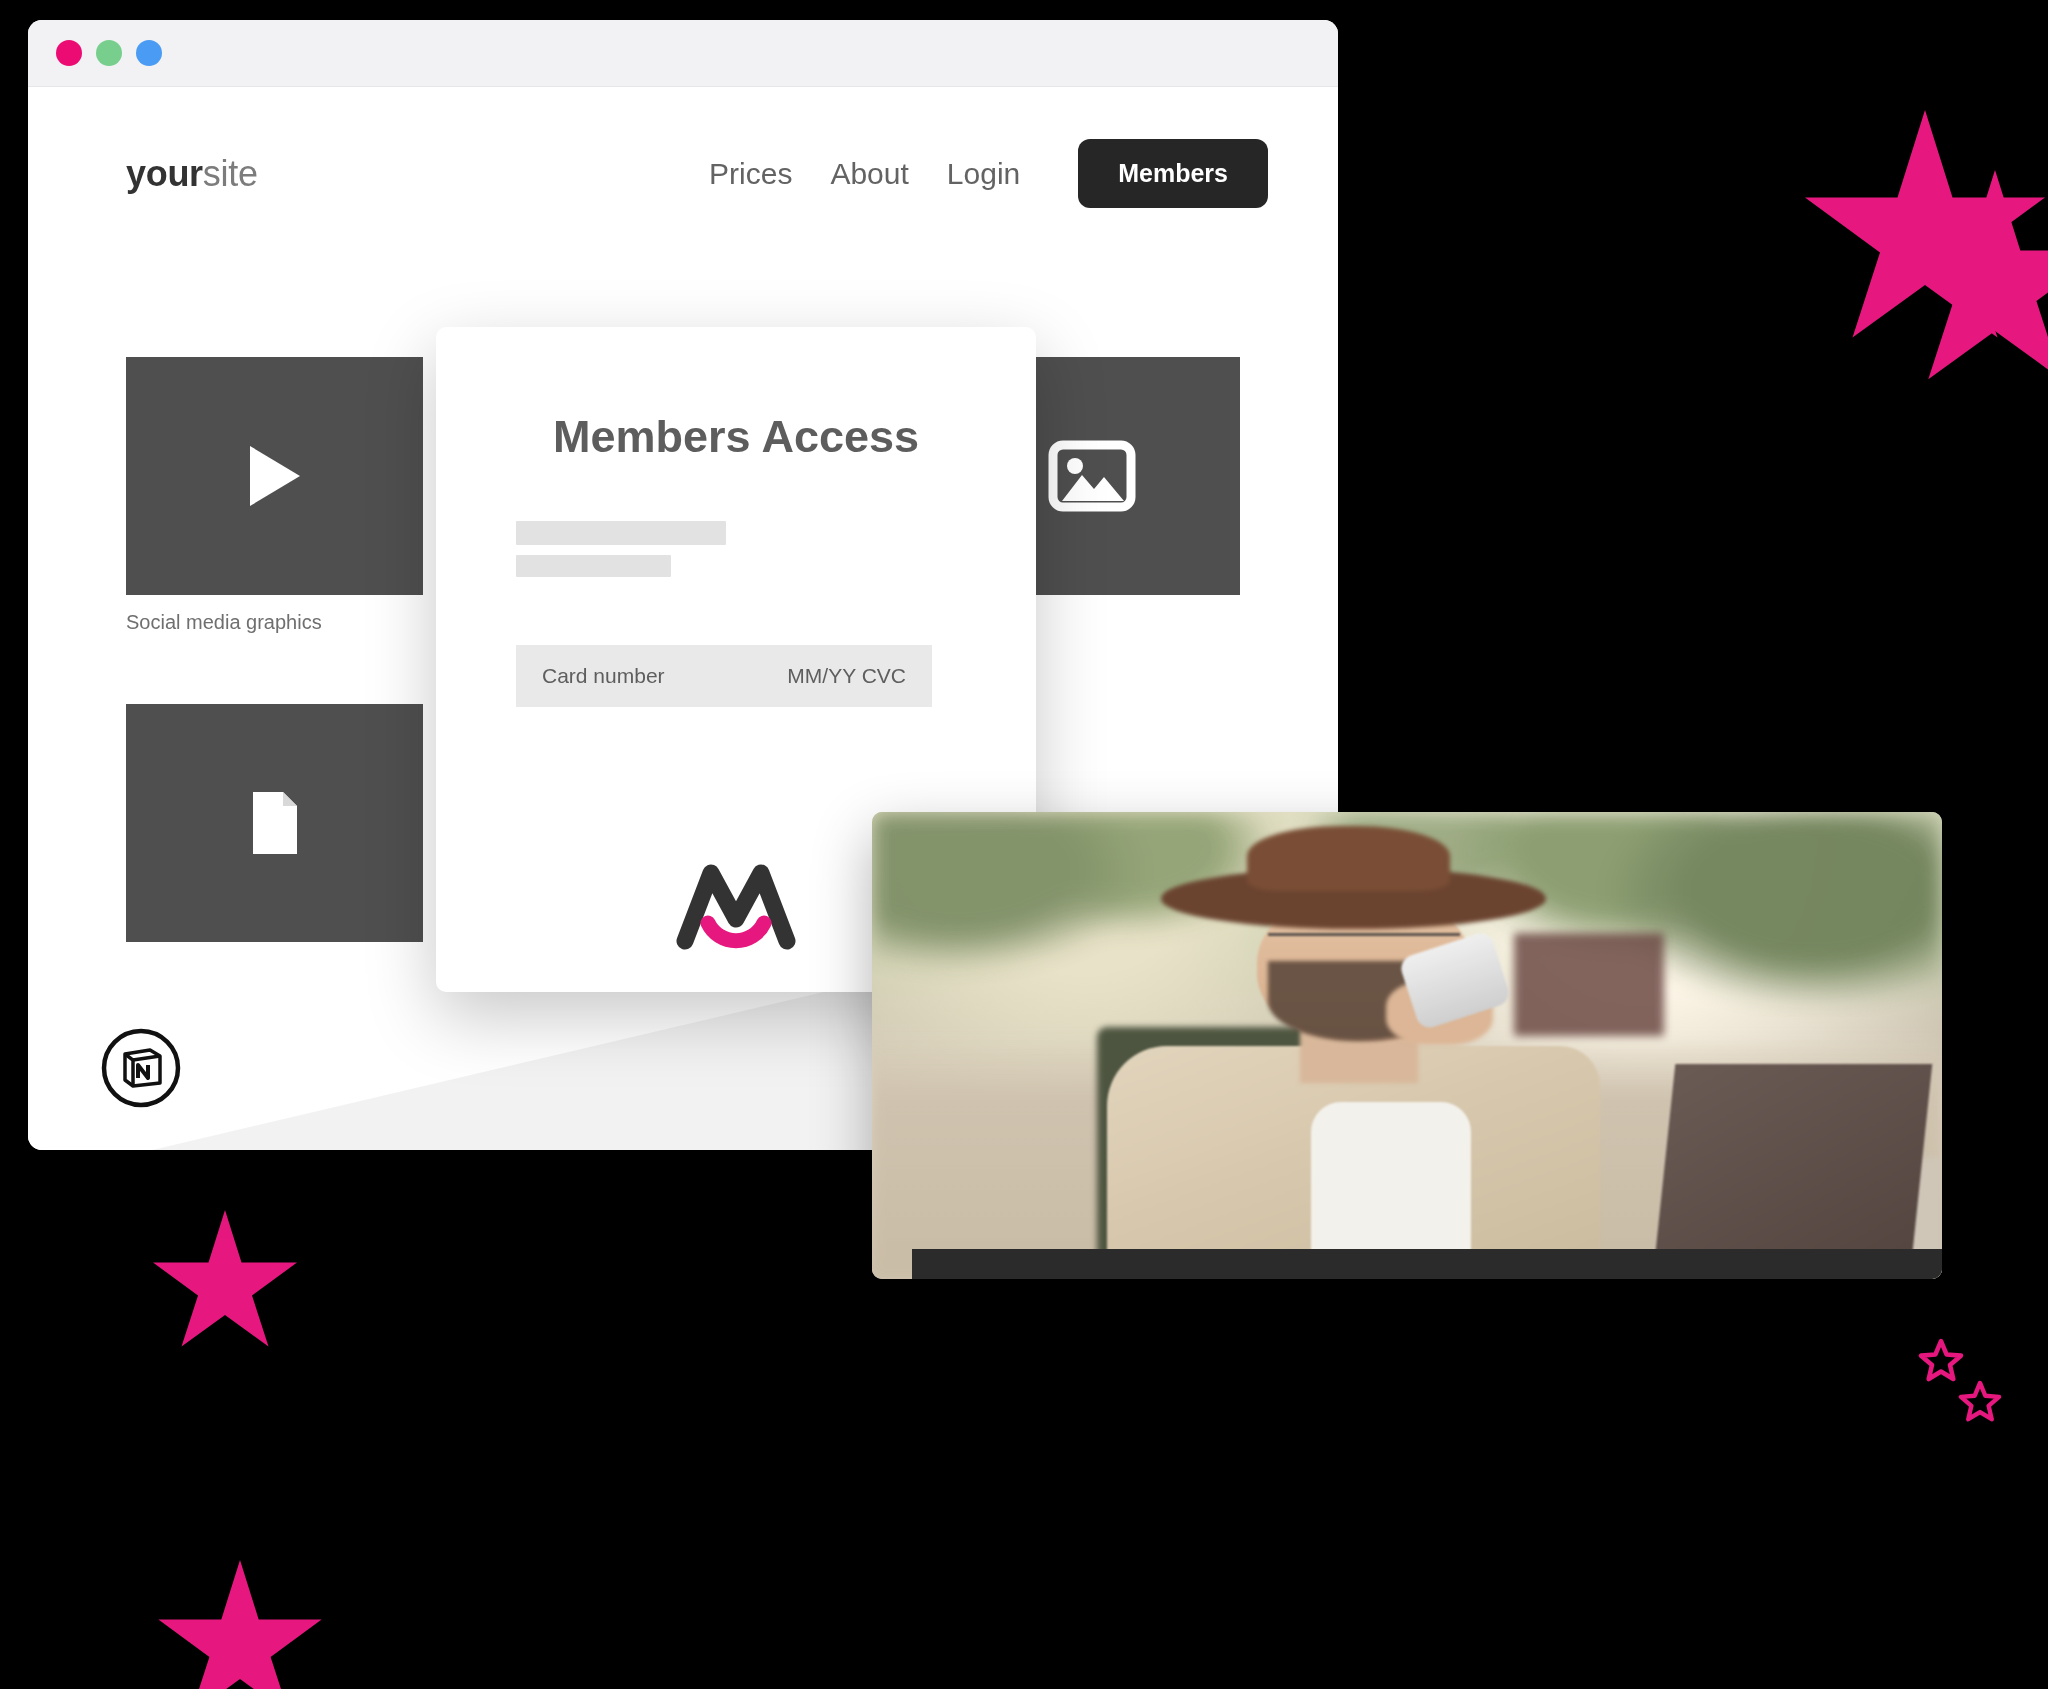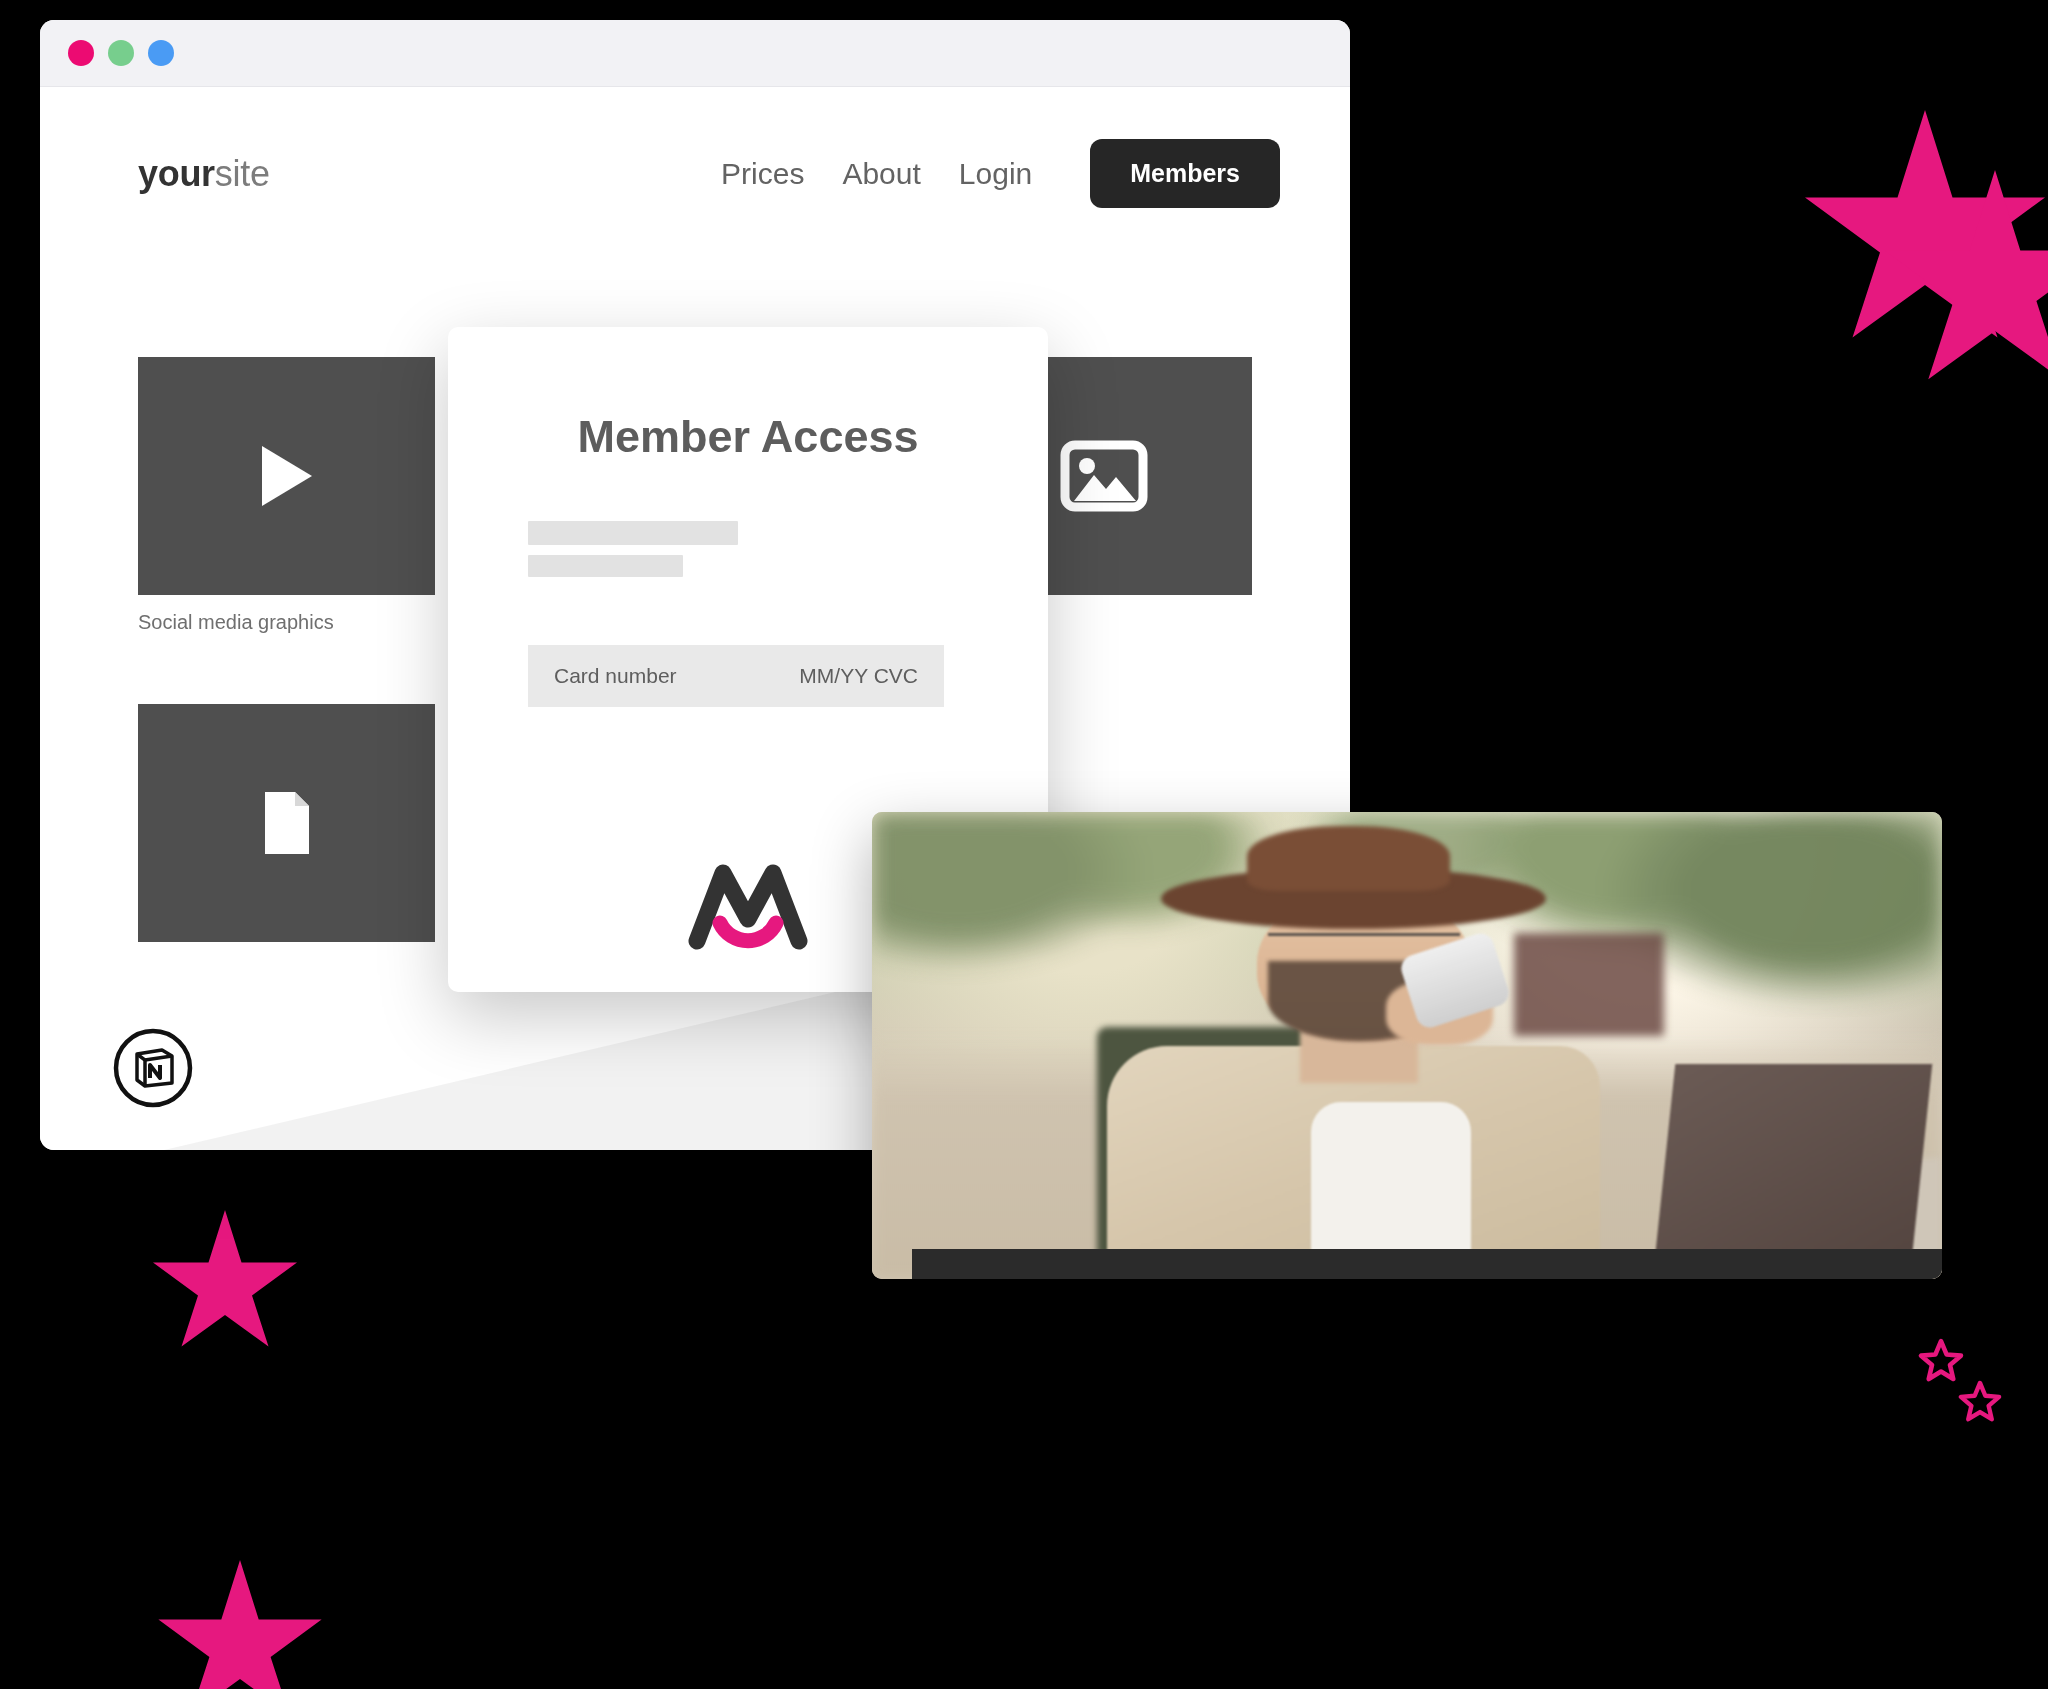--- a/index.html
+++ b/index.html
@@ -17,21 +17,21 @@
   #star-tr-2{left:1880px;top:170px;width:230px;height:230px;}
   #star-bl-1{left:150px;top:1210px;width:150px;height:150px;}
   #star-bl-2{left:155px;top:1560px;width:170px;height:170px;}
 
   .star-outline{position:absolute;}
   #star-photo-1{left:1918px;top:1338px;width:46px;height:46px;}
   #star-photo-2{left:1958px;top:1380px;width:44px;height:44px;}
 
   
   #browser{
-    position:absolute;left:40px;top:20px;width:1310px;height:1130px;
+    position:absolute;left:28px;top:20px;width:1310px;height:1130px;
     background:#ffffff;border-radius:14px;
     box-shadow:0 26px 60px rgba(0,0,0,.28);
     overflow:hidden;
   }
   #titlebar{
     height:66px;background:#f2f2f5;border-bottom:1px solid #e6e6ea;
     display:flex;align-items:center;padding-left:28px;gap:14px;
   }
   .dot{width:26px;height:26px;border-radius:50%;}
   .dot.red{background:#ec0b72;}
@@ -249,21 +249,21 @@
         <svg width="82" height="82" viewBox="0 0 82 82">
           <circle cx="41" cy="41" r="37" fill="#fff" stroke="#111" stroke-width="4.5"></circle>
           <path d="M25 27 L50 23 L60 29 L60 56 L33 59 L25 53 Z" fill="#fff" stroke="#111" stroke-width="3.5" stroke-linejoin="round"></path>
           <path d="M25 27 L33 33 L33 59" fill="none" stroke="#111" stroke-width="3.5"></path>
           <path d="M33 33 L60 29" fill="none" stroke="#111" stroke-width="3.5"></path>
           <path d="M38 51 V38 L48 51 V38" fill="none" stroke="#111" stroke-width="4" stroke-linejoin="round"></path>
         </svg>
       </div>
 
       <div id="modal">
-        <h1 id="modal-title">Member Access</h1>
+        <h1 id="modal-title">Members Access</h1>
 
         <div id="sk1" class="skeleton"></div>
         <div id="sk2" class="skeleton"></div>
 
         <div id="card-field">
           <span class="cf-text">Card number</span>
           <span class="cf-text">MM/YY CVC</span>
         </div>
 
 

